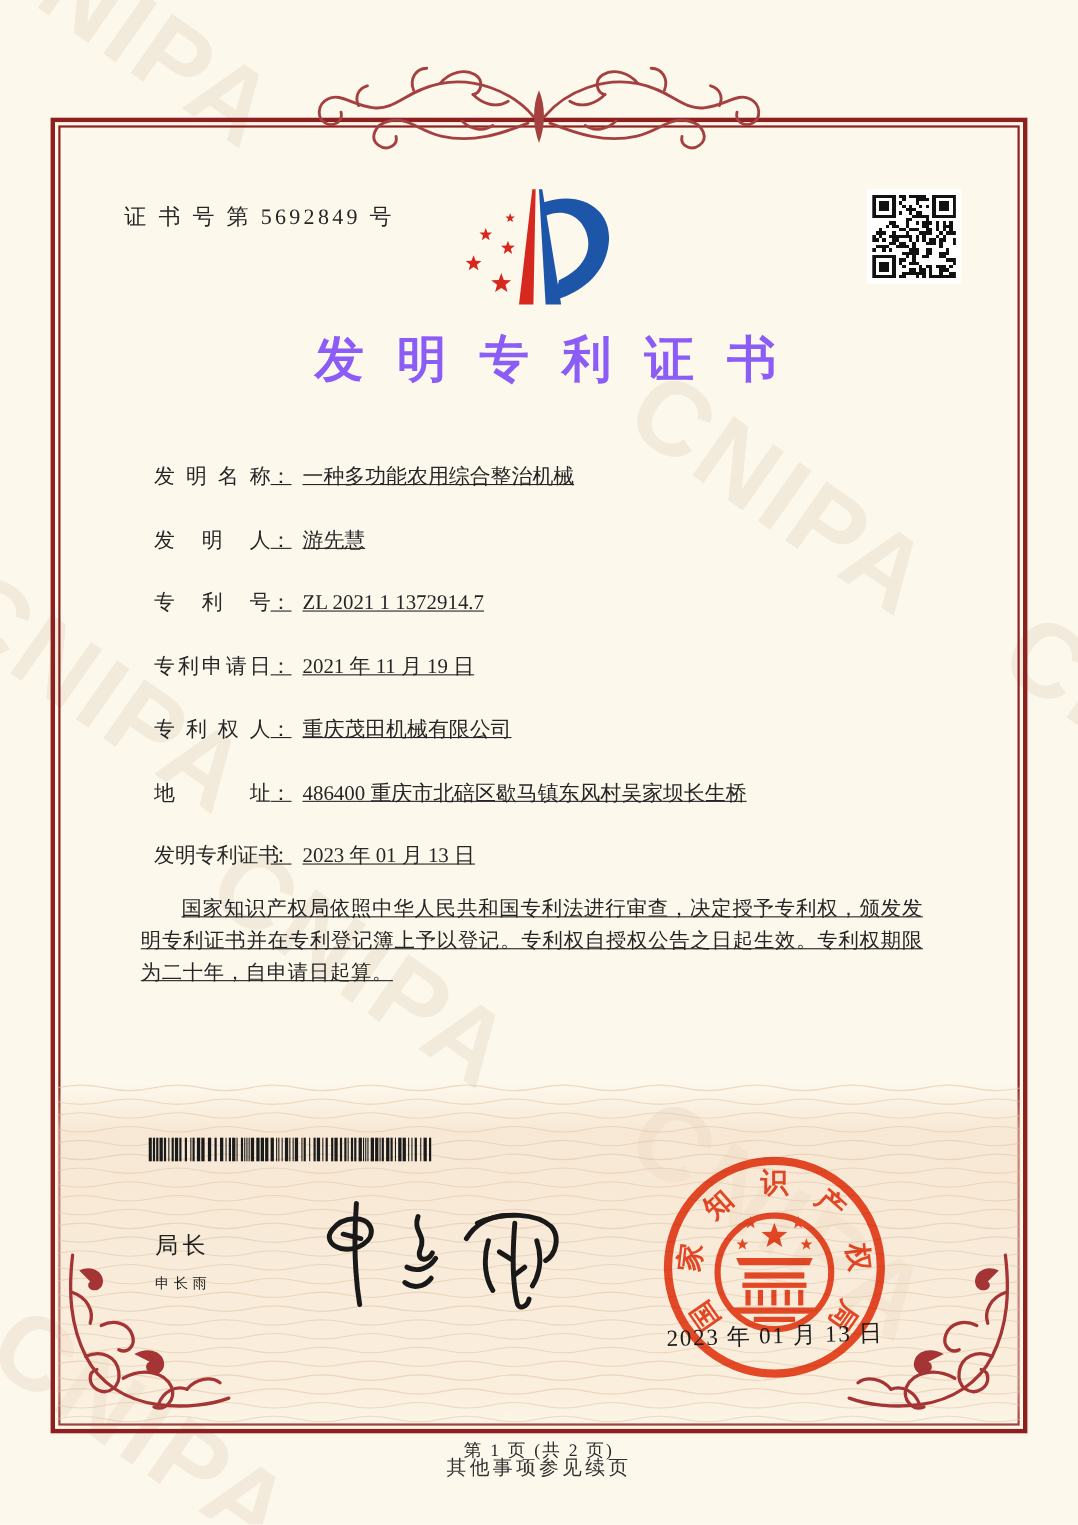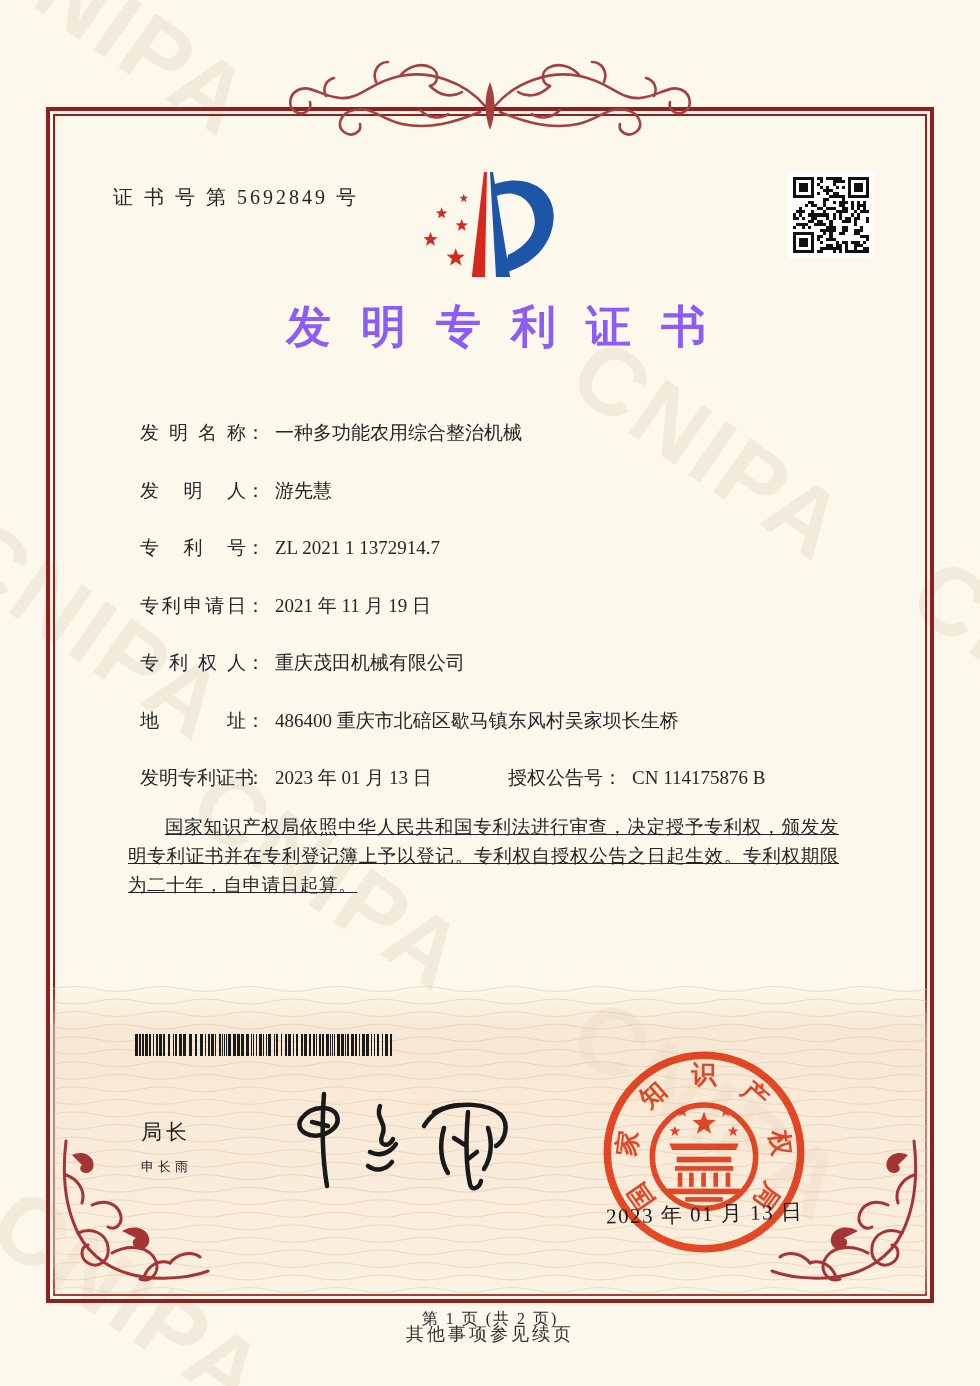--- a/index.html
+++ b/index.html
@@ -33,21 +33,21 @@
   #qr{position:absolute;left:788px;top:172px;width:76px;height:76px;background:#fff;
       padding:5px;z-index:2;}
   #qr svg{display:block;width:76px;height:76px;}
 
   .title{position:absolute;left:0;top:297px;width:100%;text-align:center;
       font-size:45px;font-weight:600;color:#8b5cf6;letter-spacing:30px;
       padding-left:42px;box-sizing:border-box;z-index:2;}
 
   .fields{position:absolute;left:140px;top:420px;width:720px;z-index:2;
       font-size:19px;color:#262626;}
-  .frow{position:absolute;left:0;white-space:nowrap;}
+  .frow{position:absolute;left:0;white-space:nowrap;text-decoration:underline;}
   .flabel{display:inline-block;width:106px;text-align:justify;text-align-last:justify;}
   .fcolon{margin-right:10px;}
   .fgroup2{position:absolute;left:368px;top:0;white-space:nowrap;}
 
   .body-text{position:absolute;left:128px;top:813px;width:727px;z-index:2;
       font-size:18.5px;line-height:29px;color:#242424;letter-spacing:.6px;text-align:justify;}
   .body-text p{margin:0 16px 8px 0;text-indent:2em;text-decoration:underline;}
 
   #barcode{position:absolute;left:135px;top:1034px;width:258px;height:22px;z-index:2;}
 
@@ -402,23 +402,20 @@
     <span class="flabel">专利申请日</span><span class="fcolon">：</span><span>2021 年 11 月 19 日</span>
   </div>
   <div class="frow" style="top:230px">
     <span class="flabel">专利权人</span><span class="fcolon">：</span><span>重庆茂田机械有限公司</span>
   </div>
   <div class="frow" style="top:288px">
     <span class="flabel">地址</span><span class="fcolon">：</span><span>486400  重庆市北碚区歇马镇东风村吴家坝长生桥</span>
   </div>
   <div class="frow" style="top:345px">
     <span class="flabel">发明专利证书</span><span class="fcolon">：</span><span>2023 年 01 月 13 日</span>
-    <span class="fgroup2">
-      <span>授权公告号</span><span class="fcolon">：</span><span>CN 114175876 B</span>
-    </span>
   </div>
 </div>
 
 <div class="body-text">
   <p>国家知识产权局依照中华人民共和国专利法进行审查，决定授予专利权，颁发发明专利证书并在专利登记簿上予以登记。专利权自授权公告之日起生效。专利权期限为二十年，自申请日起算。</p>
 </div>
 
 <svg id="barcode" viewBox="0 0 258 22" preserveAspectRatio="none">
     <rect x="0" y="0" width="3" height="22" fill="#1a1a1a"></rect>
     <rect x="4" y="0" width="2" height="22" fill="#1a1a1a"></rect>

